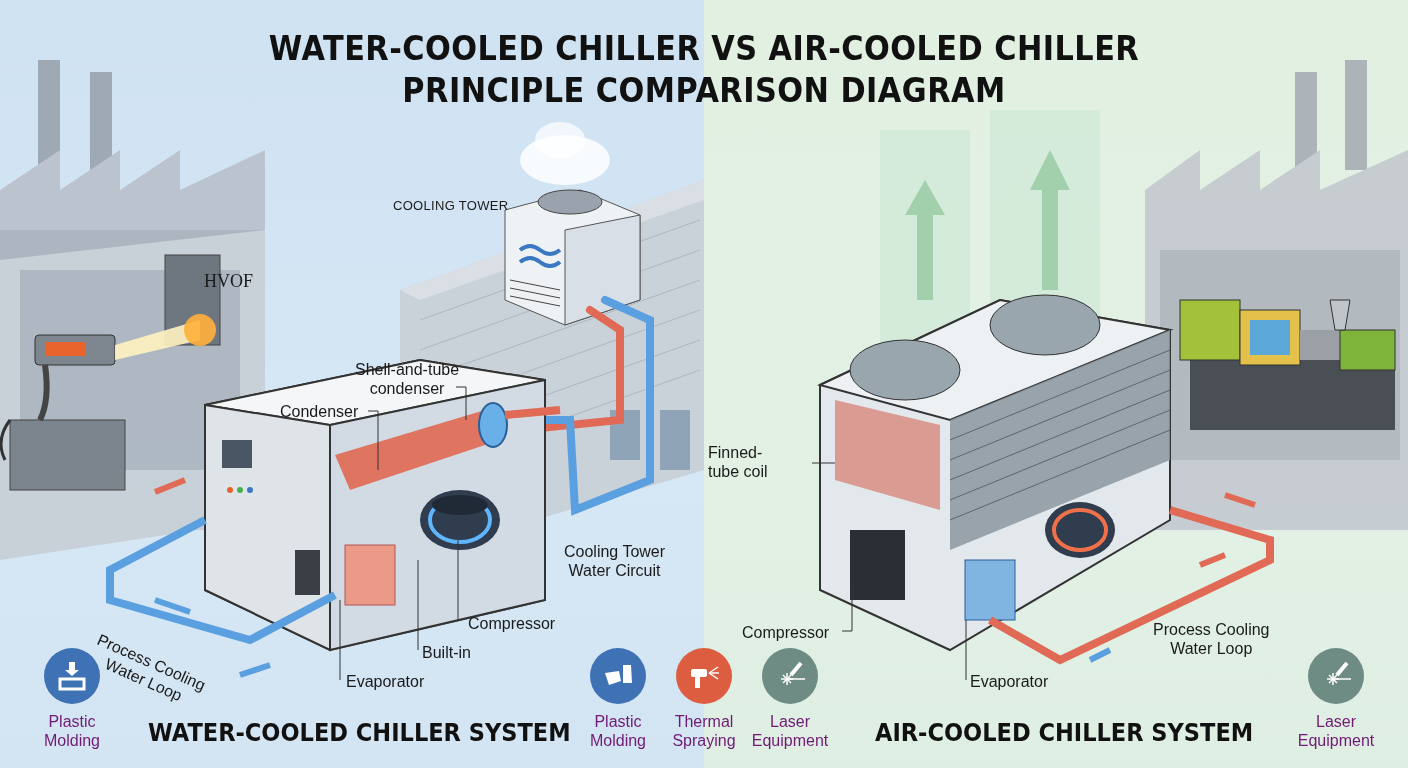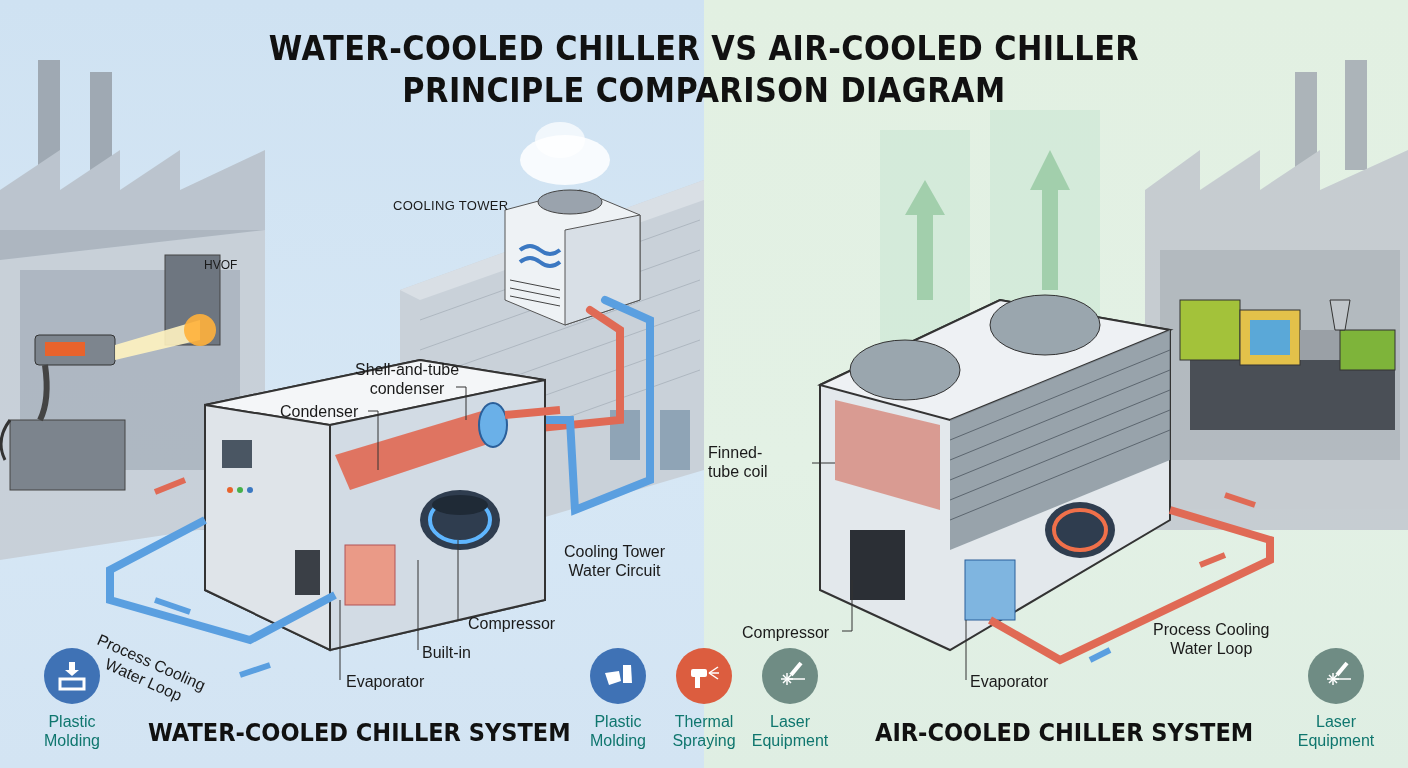--- a/index.html
+++ b/index.html
@@ -4,21 +4,21 @@
 <style>
   html,body{margin:0;padding:0;}
   body{width:1408px;height:768px;overflow:hidden;position:relative;font-family:"Liberation Sans",sans-serif;}
   .bg-left{position:absolute;left:0;top:0;width:704px;height:768px;background:linear-gradient(180deg,#cfe2f2 0%,#d6e7f5 60%,#d3e4f3 100%);}
   .bg-right{position:absolute;left:704px;top:0;width:704px;height:768px;background:linear-gradient(180deg,#e2f0e2 0%,#e3f1e5 60%,#dfeee3 100%);}
   .title{position:absolute;left:0;width:1408px;top:28px;text-align:center;font-family:"DejaVu Sans",sans-serif;font-weight:bold;font-size:33px;line-height:42px;color:#111;letter-spacing:0.5px;transform:scaleX(0.92);}
   .lbl{position:absolute;font-family:"Liberation Sans",sans-serif;color:#1a1a1a;font-size:16px;line-height:19px;}
   .sys{position:absolute;font-family:"DejaVu Sans",sans-serif;font-weight:bold;font-size:25px;color:#111;transform:scaleX(0.9);transform-origin:left;}
   .app{position:absolute;width:90px;text-align:center;}
   .app .circ{width:56px;height:56px;border-radius:50%;margin:0 auto 8px;display:flex;align-items:center;justify-content:center;}
-  .app .txt{font-size:16px;line-height:19px;color:#0f766e;}
+  .app .txt{font-size:16px;line-height:19px;color:#701a75;}
   svg{position:absolute;left:0;top:0;}
 </style>
 </head>
 <body>
 
 <div class="bg-left"></div>
 <div class="bg-right"></div>
 
 <svg width="1408" height="768" viewBox="0 0 1408 768">
 
@@ -168,21 +168,21 @@
     <path d="M966,680 L966,620"></path>
   </g>
 </svg>
 
 <div class="title">
   <div>WATER-COOLED CHILLER VS AIR-COOLED CHILLER</div>
   <div>PRINCIPLE COMPARISON DIAGRAM</div>
 </div>
 
 <div class="lbl" style="left:393px;top:196px;font-size:13px;letter-spacing:0.3px;">COOLING TOWER</div>
-<div class="lbl" style="left:204px;top:256px;font-size:12px;">HVOF</div>
+<div class="lbl" style="left:204px;top:272px;font-size:18px;font-family:Liberation Serif, serif;">HVOF</div>
 <div class="lbl" style="left:355px;top:360px;white-space:pre;text-align:center;">Shell-and-tube
 condenser</div>
 <div class="lbl" style="left:280px;top:402px;">Condenser</div>
 <div class="lbl" style="left:564px;top:542px;white-space:pre;text-align:center;">Cooling Tower
 Water Circuit</div>
 <div class="lbl" style="left:468px;top:614px;">Compressor</div>
 <div class="lbl" style="left:422px;top:643px;">Built-in</div>
 <div class="lbl" style="left:346px;top:672px;">Evaporator</div>
 <div class="lbl" style="left:102px;top:630px;white-space:pre;text-align:center;transform:rotate(24deg);transform-origin:left top;">Process Cooling
 Water Loop</div>

